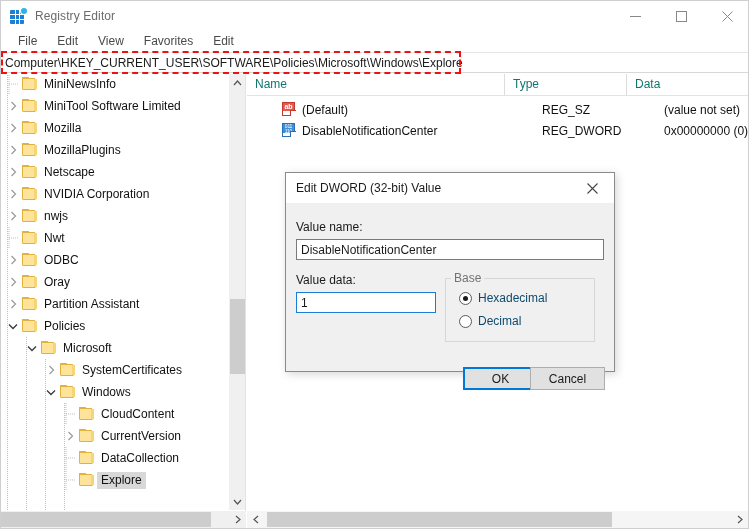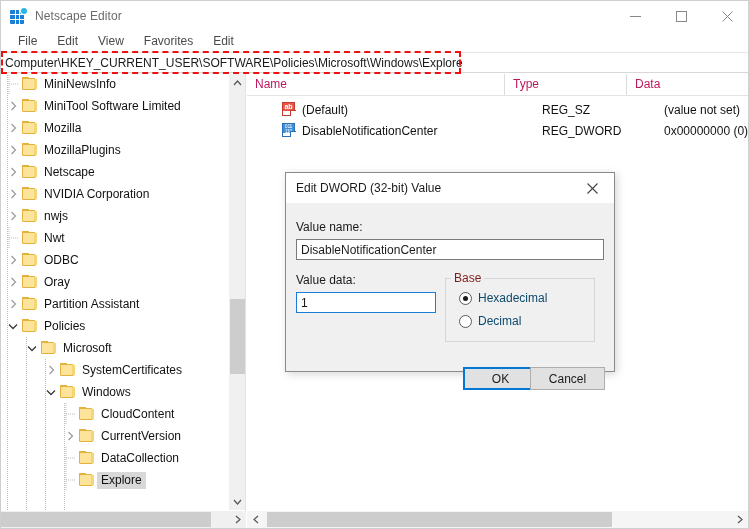--- a/index.html
+++ b/index.html
@@ -226,21 +226,21 @@
     box-sizing: border-box;
   }
   .lheader {
     position: absolute; left: 0; top: 0;
     width: 503px; height: 21px;
     background: #ffffff;
     border-bottom: 1px solid #e3e3e3;
     display: flex;
   }
   .lh {
-    font-size: 12px; color: #be185d;
+    font-size: 12px; color: #0f766e;
     padding: 3px 0 0 8px;
     box-sizing: border-box;
     height: 21px;
     border-right: 1px solid #dcdcdc;
   }
   .lh.c1 { width: 258px; }
   .lh.c2 { width: 122px; }
   .lh.c3 { width: 123px; border-right: none; }
 
   .lrow {
@@ -396,21 +396,21 @@
     border: 1px solid #1a7fd4;
   }
   .groupbox {
     position: absolute;
     border: 1px solid #d6d6d6;
     box-sizing: border-box;
   }
   .groupbox-title {
     position: absolute;
     background: #f0f0f0;
-    font-size: 12px; color: #7f1d1d;
+    font-size: 12px; color: #737373;
     padding: 0 3px;
   }
   .radio {
     position: absolute;
     display: flex; align-items: center;
   }
   .radio .dot {
     width: 13px; height: 13px;
     border-radius: 50%;
     border: 1px solid #5a5a5a;
@@ -449,21 +449,21 @@
 
   <div class="titlebar">
     <div class="app-icon">
       <div class="grid"></div>
       <div class="gl" style="left:5px; top:2px; width:1px; height:14px;"></div>
       <div class="gl" style="left:9px; top:2px; width:1px; height:14px;"></div>
       <div class="gl" style="left:0px; top:6px; width:14px; height:1px;"></div>
       <div class="gl" style="left:0px; top:11px; width:14px; height:1px;"></div>
       <div class="gear"></div>
     </div>
-    <span class="title-text">Netscape Editor</span>
+    <span class="title-text">Registry Editor</span>
     <div class="winbtns">
       <div class="winbtn">
         <svg width="11" height="11" viewBox="0 0 11 11">
             <line x1="0" y1="5.5" x2="11" y2="5.5" stroke="#888" stroke-width="1"></line>
           </svg>
       </div>
       <div class="winbtn">
         <svg width="11" height="11" viewBox="0 0 11 11">
             <rect x="0.5" y="0.5" width="10" height="10" fill="none" stroke="#888" stroke-width="1"></rect>
           </svg>

